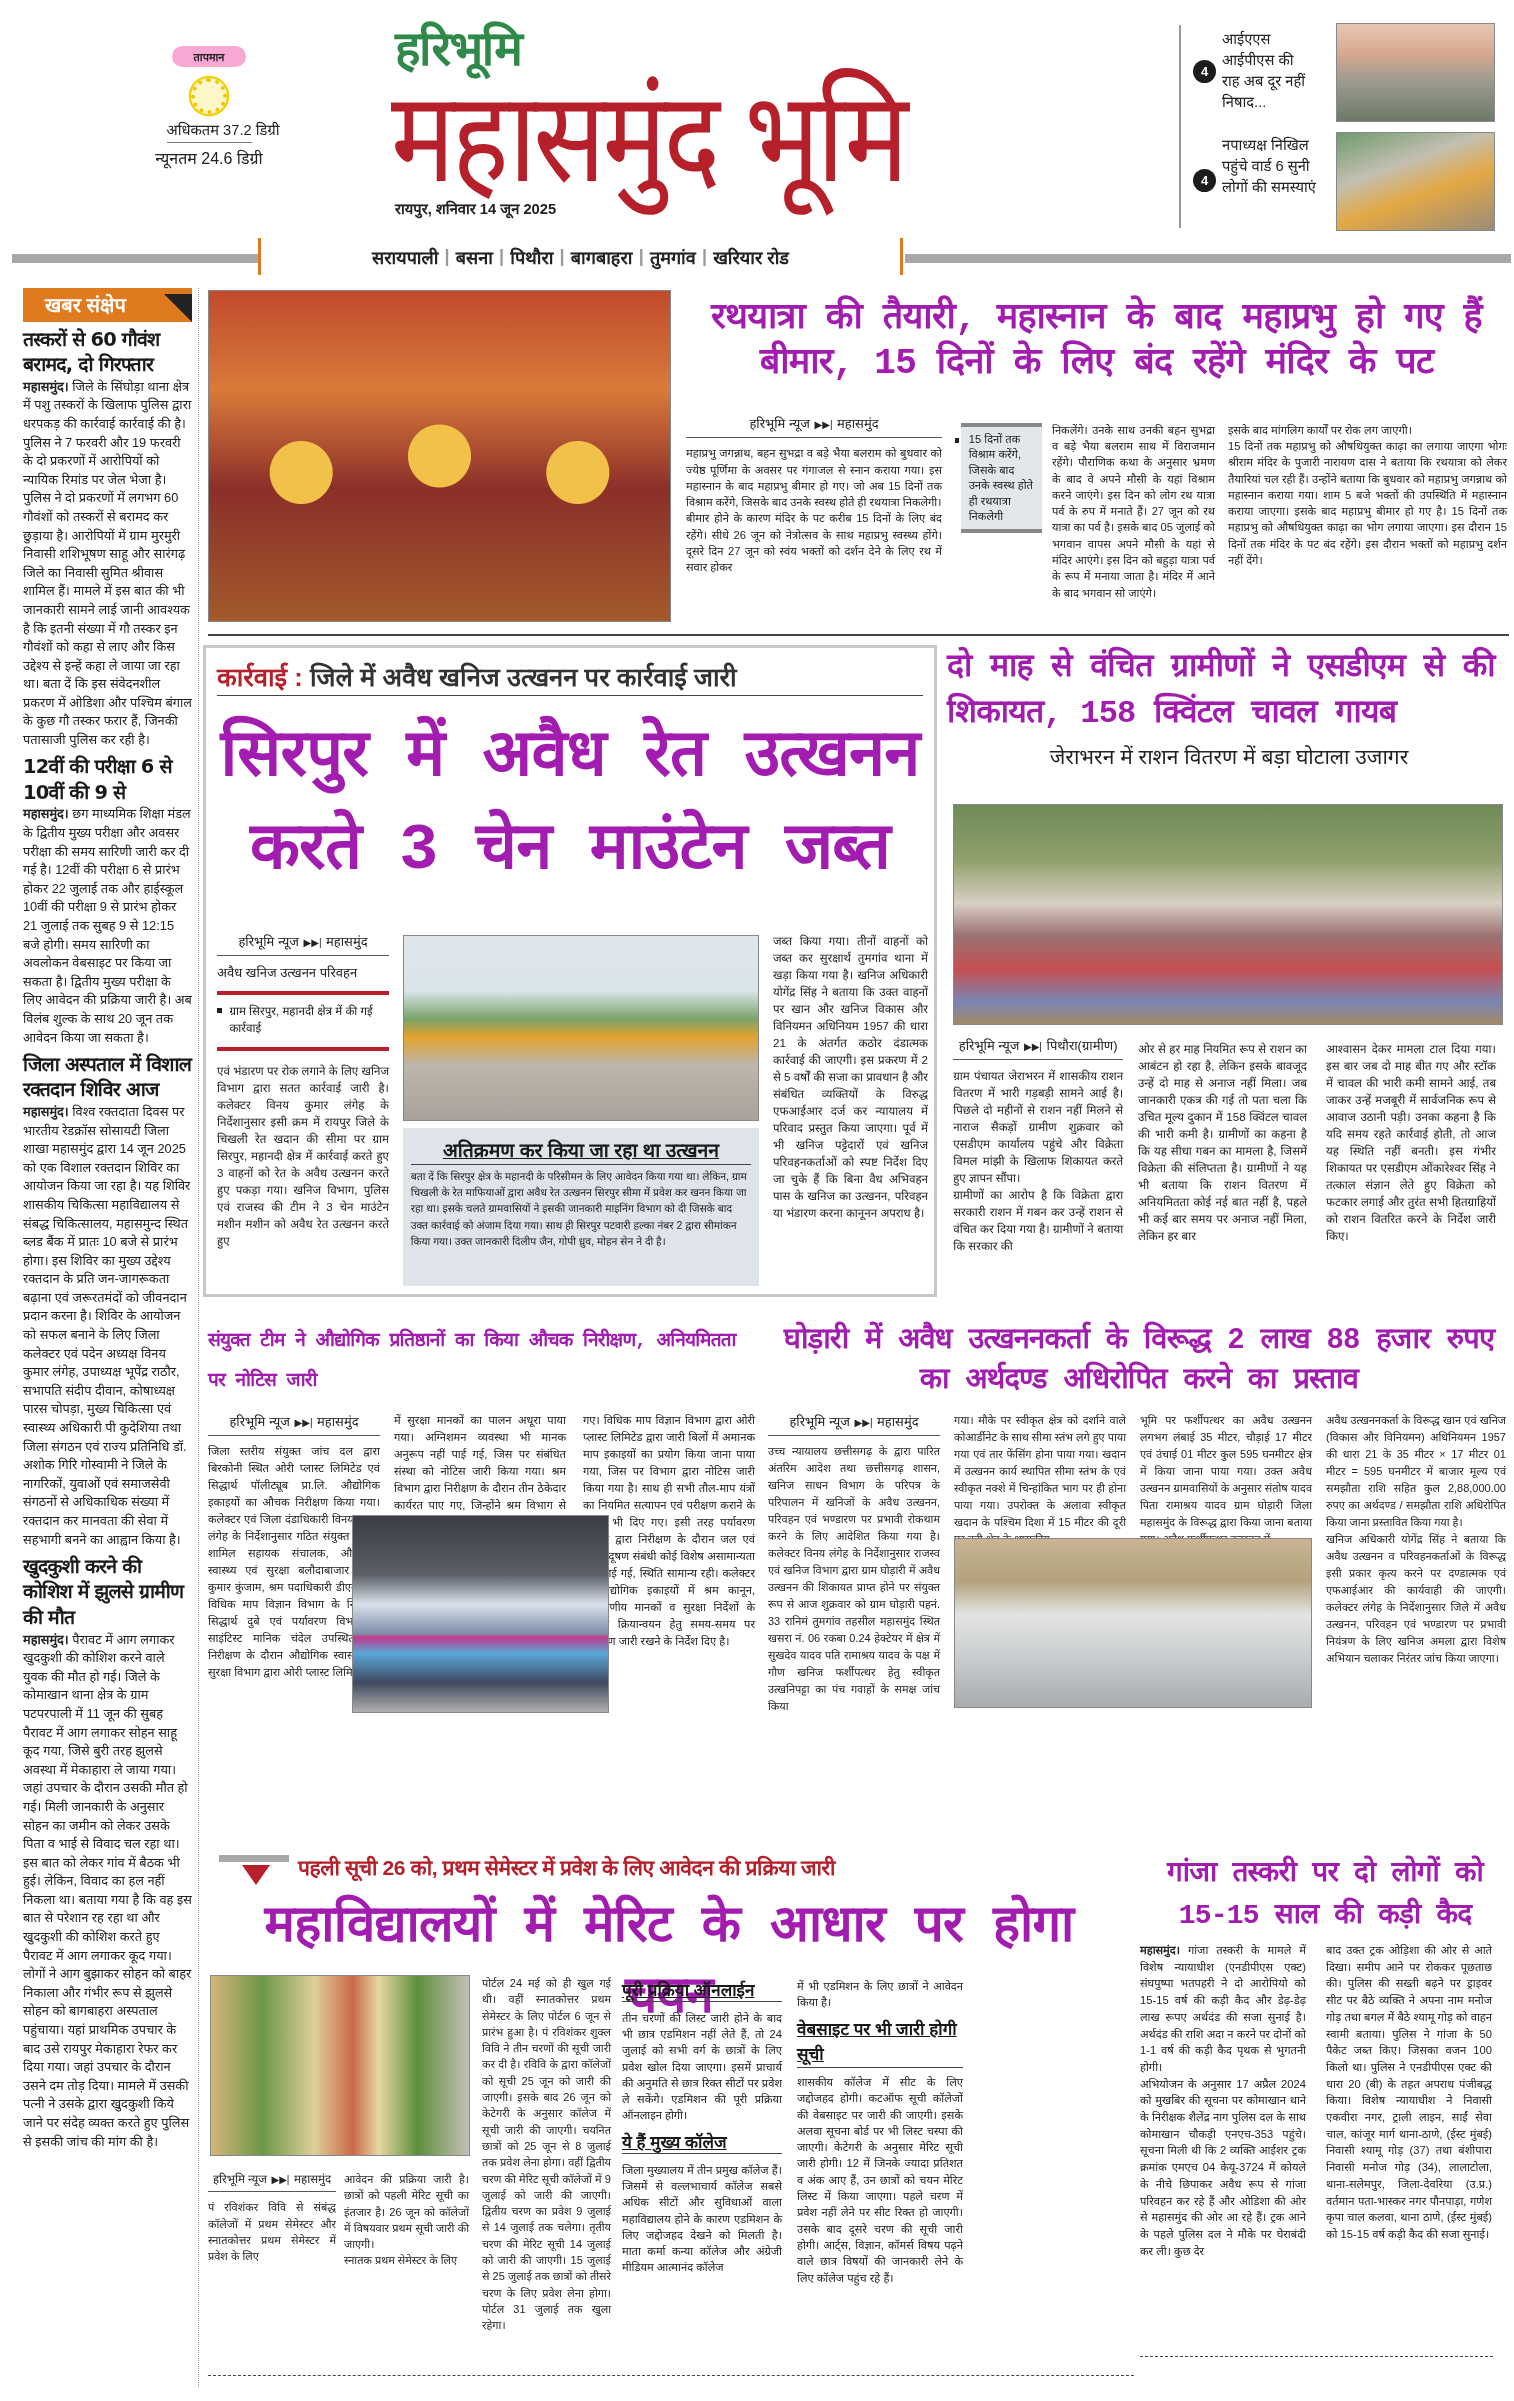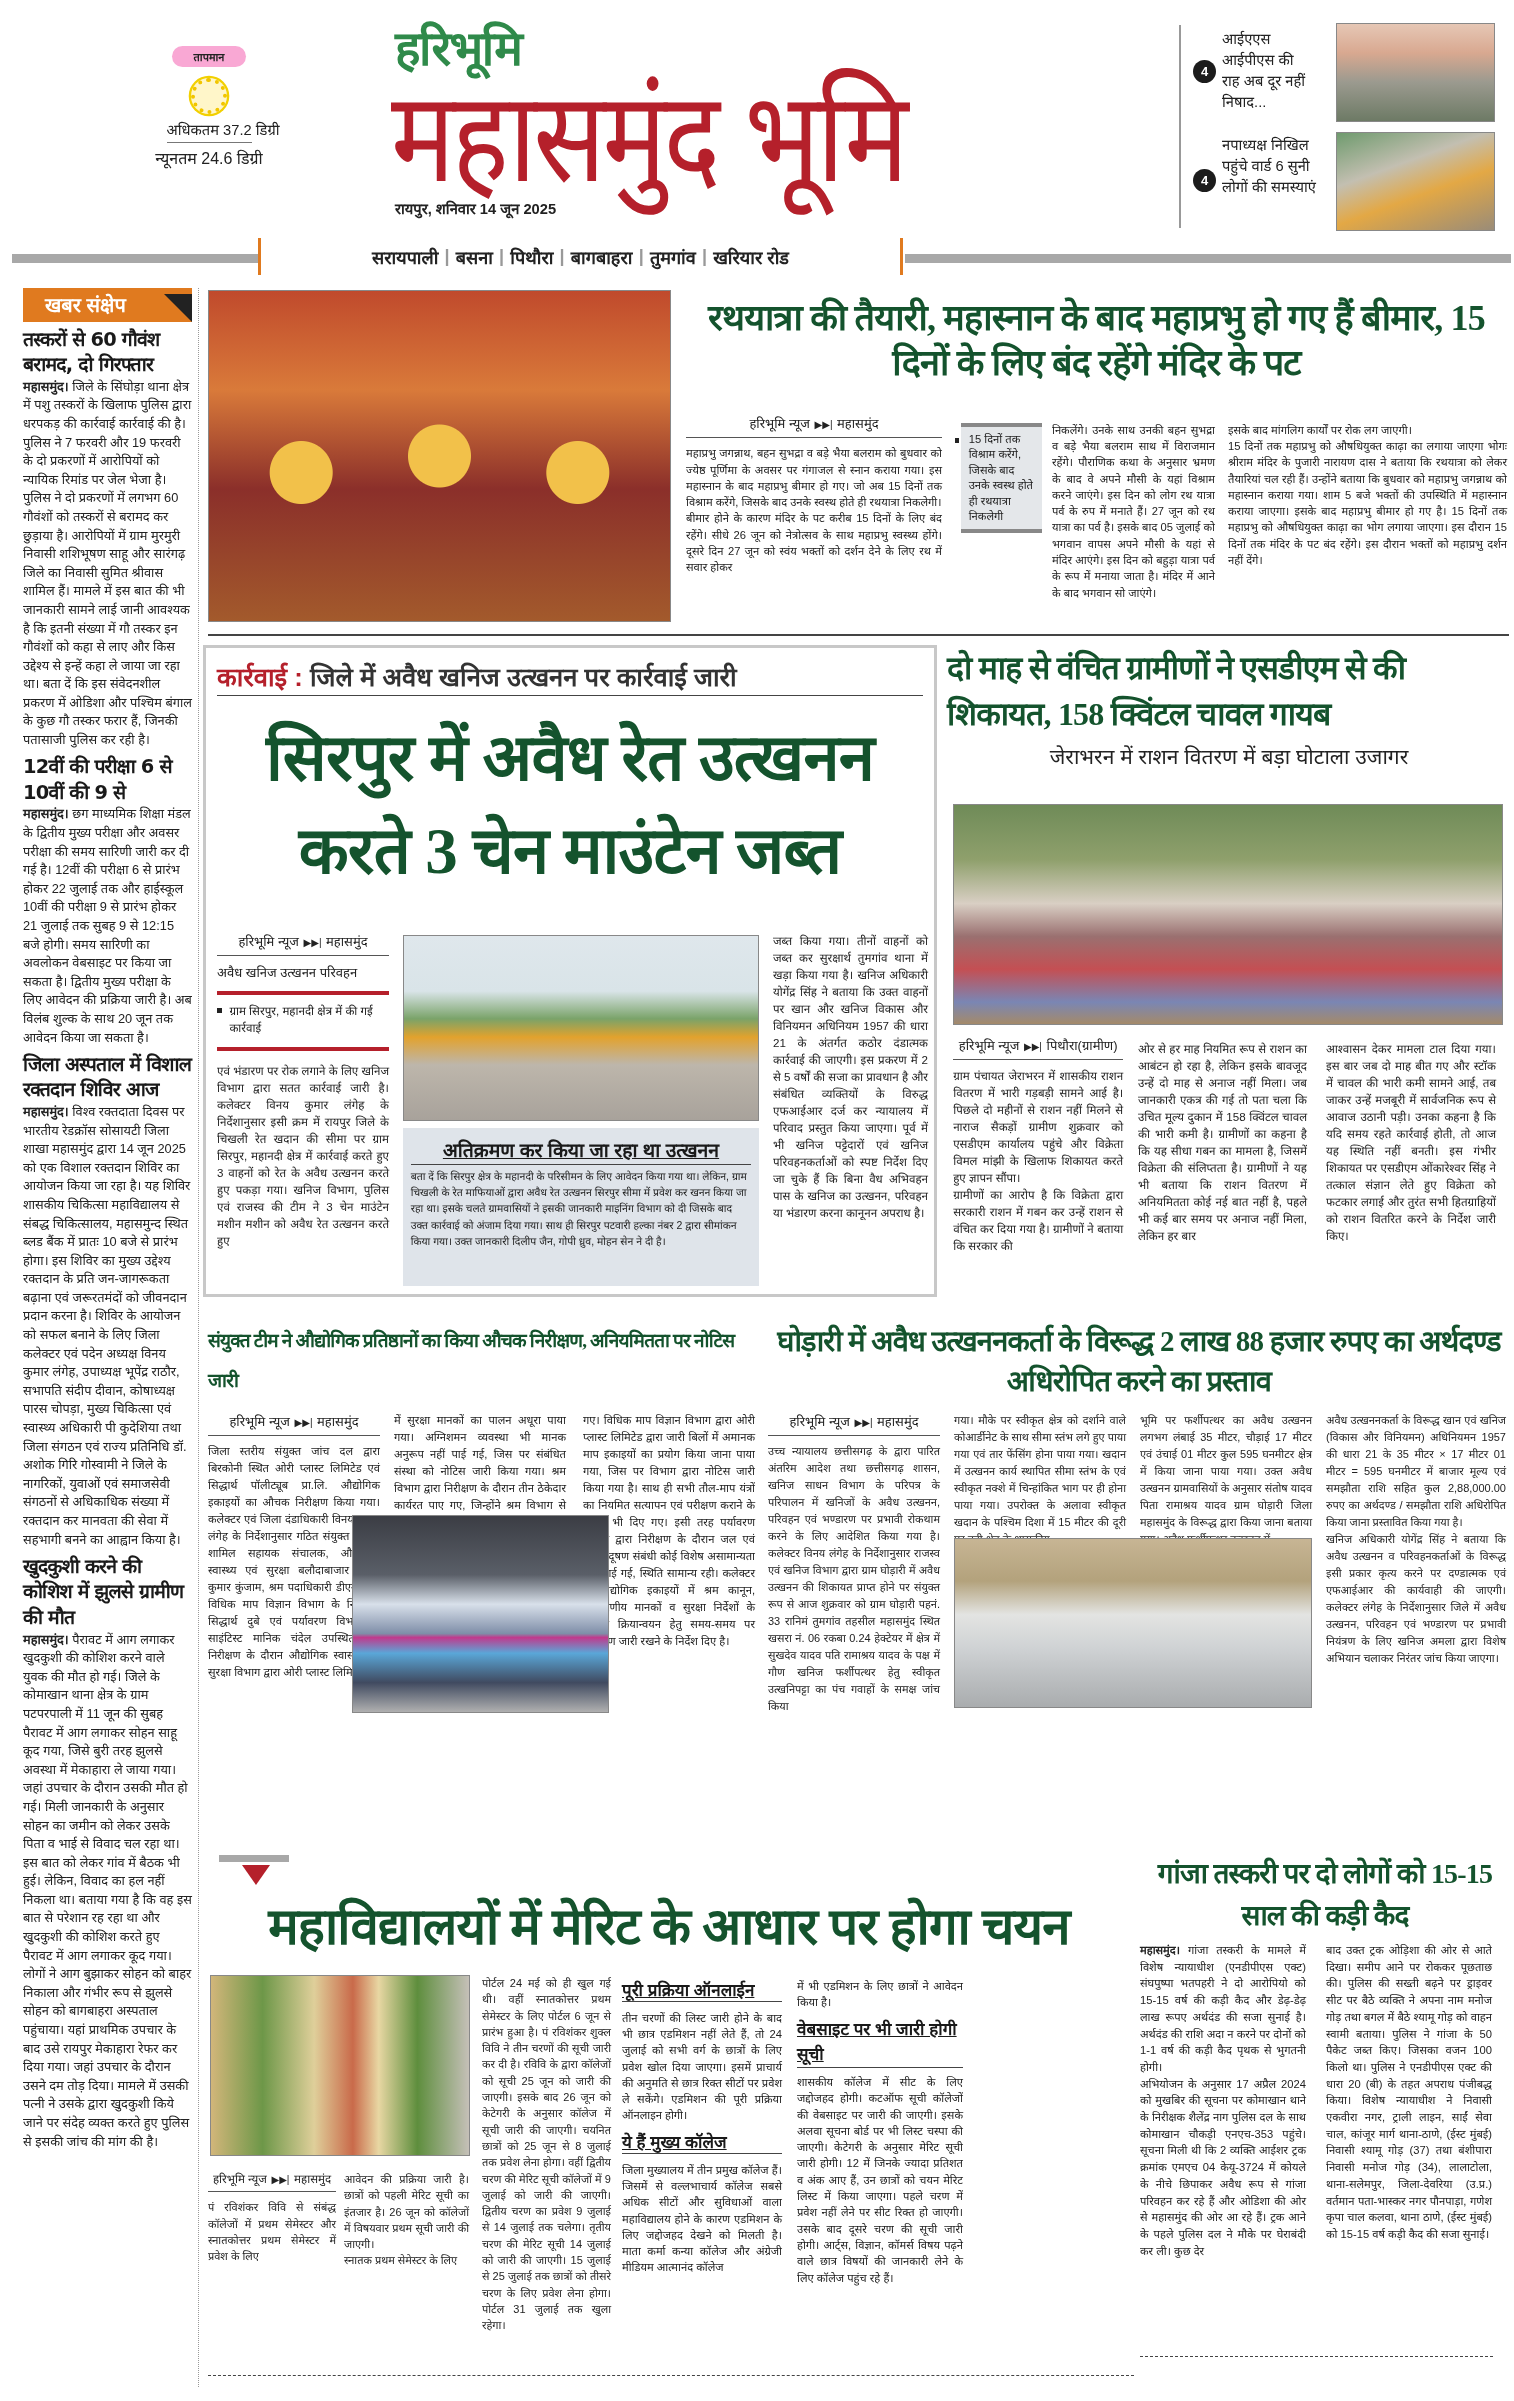--- a/index.html
+++ b/index.html
@@ -1,19 +1,19 @@
 <!DOCTYPE html>
 <html style="font-size:12.4px"><head>
 <meta charset="utf-8">
 <style>
 *{box-sizing:border-box;margin:0;padding:0}
 body{width:1514px;height:2401px;background:#fff;font-family:"Liberation Sans","DejaVu Sans",sans-serif;color:#1a1a1a;position:relative;overflow:hidden}
 .abs{position:absolute}
 .body-text{font-family:"Liberation Sans",sans-serif;font-size:12px;line-height:17px;text-align:justify;color:#222;white-space:pre-line}
-.hl{font-family:Liberation Serif, serif;font-weight:bold;color:#14532d;letter-spacing:-0.8px}
+.hl{font-family:Liberation Mono, monospace;font-weight:bold;color:#a21caf;letter-spacing:-0.8px}
 .byline{font-size:13px;color:#222;border-bottom:1.5px solid #555;padding-bottom:4.6px;margin-bottom:7.7px;text-align:center;white-space:nowrap}
 .byline .arrow{font-size:10px;margin:0 4.6px}
 .photo{overflow:hidden;border:0.8px solid #888}
 .vrule{position:absolute;border-left:0.8px dotted #999}
 .dashrule{position:absolute;border-top:1.5px dashed #444}
 .brief-h{font-family:"DejaVu Sans",sans-serif;font-weight:bold;font-size:19.4px;line-height:25.6px;color:#1a1a1a;letter-spacing:-0.8px;margin-top:4.6px}
 .brief-t{font-size:12.8px;line-height:18.6px;color:#222;white-space:pre-line}
 .brief-t b{font-weight:bold}
 </style>
 </head>
@@ -156,20 +156,21 @@
   <div class="body-text" style="position:absolute;left:186px;top:91px;width:172px;font-size:11px;line-height:17px">गया। मौके पर स्वीकृत क्षेत्र को दर्शाने वाले कोआर्डीनेट के साथ सीमा स्तंभ लगे हुए पाया गया एवं तार फेंसिंग होना पाया गया। खदान में उत्खनन कार्य स्थापित सीमा स्तंभ के एवं स्वीकृत नक्शे में चिन्हांकित भाग पर ही होना पाया गया। उपरोक्त के अलावा स्वीकृत खदान के पश्चिम दिशा में 15 मीटर की दूरी पर नदी क्षेत्र के शासकीय</div>
   <div class="body-text" style="position:absolute;left:372px;top:91px;width:172px;font-size:11px;line-height:17px">भूमि पर फर्शीपत्थर का अवैध उत्खनन लगभग लंबाई 35 मीटर, चौड़ाई 17 मीटर एवं उंचाई 01 मीटर कुल 595 घनमीटर क्षेत्र में किया जाना पाया गया। उक्त अवैध उत्खनन ग्रामवासियों के अनुसार संतोष यादव पिता रामाश्रय यादव ग्राम घोड़ारी जिला महासमुंद के विरूद्ध द्वारा किया जाना बताया गया। अवैध फर्शीपत्थर उत्खनन में</div>
   <div class="photo" style="position:absolute;left:186px;top:217px;width:358px;height:170px;background:linear-gradient(180deg,#c7b594 0%,#b3a27c 25%,#e3e4e2 45%,#cfd2d4 65%,#a9acae 100%)"></div>
   <div class="body-text" style="position:absolute;left:558px;top:91px;width:180px;font-size:11px;line-height:17px">अवैध उत्खननकर्ता के विरूद्ध खान एवं खनिज (विकास और विनियमन) अधिनियमन 1957 की धारा 21 के 35 मीटर × 17 मीटर 01 मीटर = 595 घनमीटर में बाजार मूल्य एवं समझौता राशि सहित कुल 2,88,000.00 रुपए का अर्थदण्ड / समझौता राशि अधिरोपित किया जाना प्रस्तावित किया गया है।
     खनिज अधिकारी योगेंद्र सिंह ने बताया कि अवैध उत्खनन व परिवहनकर्ताओं के विरूद्ध इसी प्रकार कृत्य करने पर दण्डात्मक एवं एफआईआर की कार्यवाही की जाएगी। कलेक्टर लंगेह के निर्देशानुसार जिले में अवैध उत्खनन, परिवहन एवं भण्डारण पर प्रभावी नियंत्रण के लिए खनिज अमला द्वारा विशेष अभियान चलाकर निरंतर जांच किया जाएगा।</div>
 </div>
 
 <div class="abs" style="left:208px;top:1853px;width:926px;height:535px">
   <div style="position:absolute;left:11px;top:1.5px;width:70px;height:7.7px;background:#a8a8a8"></div>
   <div style="position:absolute;left:34px;top:12.4px;width:0;height:0;border-left:14px solid transparent;border-right:14px solid transparent;border-top:20px solid #b5202b"></div>
+  <div style="position:absolute;left:90px;top:0;font-size:21px;font-weight:bold;color:#b5202b;white-space:nowrap;letter-spacing:-0.4px">पहली सूची 26 को, प्रथम सेमेस्टर में प्रवेश के लिए आवेदन की प्रक्रिया जारी</div>
   <div class="hl" style="position:absolute;left:0;top:39px;width:922px;font-size:51px;line-height:71px;text-align:center">महाविद्यालयों में मेरिट के आधार पर होगा चयन</div>
   <div class="photo" style="position:absolute;left:1.5px;top:122px;width:260px;height:181px;background:linear-gradient(90deg,#d2b67a 0%,#6d9748 20%,#dfcf9a 40%,#c96a4a 55%,#e8d7a3 65%,#5e8e3d 80%,#c5c0b8 100%)"></div>
   <div style="position:absolute;left:0;top:318px;width:128px">
     <div class="byline" style="font-size:11.6px"><span>हरिभूमि न्यूज</span><span class="arrow">▶▶|</span><span>महासमुंद</span></div>
     <div class="body-text" style="font-size:11px;line-height:16.3px">पं रविशंकर विवि से संबंद्ध कॉलेजों में प्रथम सेमेस्टर और स्नातकोत्तर प्रथम सेमेस्टर में प्रवेश के लिए</div>
   </div>
   <div class="body-text" style="position:absolute;left:136px;top:318px;width:125px;font-size:11px;line-height:16.3px">आवेदन की प्रक्रिया जारी है। छात्रों को पहली मेरिट सूची का इंतजार है। 26 जून को कॉलेजों में विषयवार प्रथम सूची जारी की जाएगी।
     स्नातक प्रथम सेमेस्टर के लिए</div>
   <div class="body-text" style="position:absolute;left:274px;top:122px;width:129px;font-size:11px;line-height:16.3px">पोर्टल 24 मई को ही खुल गई थी। वहीं स्नातकोत्तर प्रथम सेमेस्टर के लिए पोर्टल 6 जून से प्रारंभ हुआ है। पं रविशंकर शुक्ल विवि ने तीन चरणों की सूची जारी कर दी है। रविवि के द्वारा कॉलेजों को सूची 25 जून को जारी की जाएगी। इसके बाद 26 जून को केटेगरी के अनुसार कॉलेज में सूची जारी की जाएगी। चयनित छात्रों को 25 जून से 8 जुलाई तक प्रवेश लेना होगा। वहीं द्वितीय चरण की मेरिट सूची कॉलेजों में 9 जुलाई को जारी की जाएगी। द्वितीय चरण का प्रवेश 9 जुलाई से 14 जुलाई तक चलेगा। तृतीय चरण की मेरिट सूची 14 जुलाई को जारी की जाएगी। 15 जुलाई से 25 जुलाई तक छात्रों को तीसरे चरण के लिए प्रवेश लेना होगा। पोर्टल 31 जुलाई तक खुला रहेगा।</div>
   <div style="position:absolute;left:414px;top:125px;width:160px">

